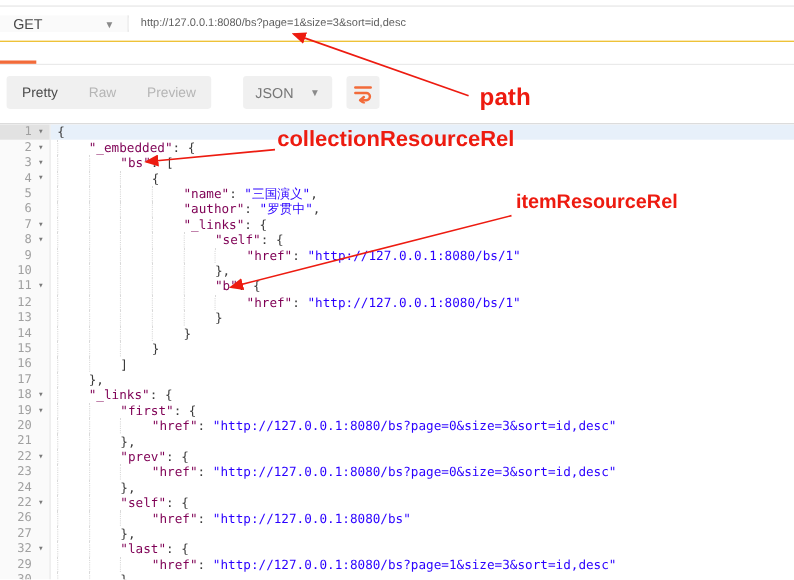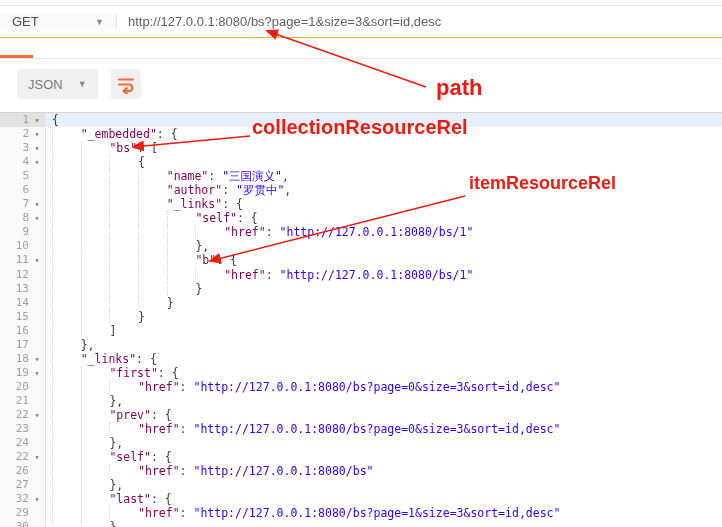--- a/index.html
+++ b/index.html
@@ -8,32 +8,32 @@
 
   
   .request-bar{position:absolute;top:5px;left:0;right:0;height:31px;
     border-top:1px solid #e3e3e3;border-bottom:1px solid #eab308;display:flex;align-items:center;}
   .method-select{width:117px;background:#fafafa;border-right:1px solid #e3e3e3;
     display:flex;align-items:center;justify-content:space-between;
     padding:0 12px;box-sizing:border-box;cursor:pointer;}
   .method-label{font-size:13px;color:#4a4a4a;}
   .caret{font-size:9px;color:#8a8a8a;}
   .url-input{flex:1;display:flex;align-items:center;padding-left:11px;
-    font-size:13px;color:#5f5f5f;background:#fff;white-space:nowrap;overflow:hidden;}
+    font-size:10px;color:#5f5f5f;background:#fff;white-space:nowrap;overflow:hidden;}
 
   
   .tabline{position:absolute;top:58px;left:0;right:0;height:1px;background:#e8e8e8;}
   .tabind{position:absolute;top:55px;left:0;width:33px;height:3px;background:#f26b3a;}
 
   
   .toolbar{position:absolute;top:69px;left:6px;display:flex;align-items:center;}
   .seg-group{display:flex;background:#f0f0f0;border-radius:3px;height:30px;align-items:center;}
   .seg-tab{padding:0 14px;font-size:12.5px;color:#b5b5b5;cursor:pointer;line-height:30px;}
   .seg-tab.active{color:#4a4a4a;}
-  .format-select{margin-left:11px;background:#f0f0f0;border-radius:3px;height:30px;
+  .format-select{margin-left:29px;background:#f0f0f0;border-radius:3px;height:30px;
     display:flex;align-items:center;padding:0 11px;cursor:pointer;}
   .format-value{font-size:13px;color:#777;margin-right:15px;}
   .wrap-btn{margin-left:13px;width:30px;height:30px;background:#f0f0f0;border-radius:3px;
     display:flex;align-items:center;justify-content:center;cursor:pointer;}
 
   
   .editor{position:absolute;top:112px;left:0;right:0;bottom:0;
     border-top:1px solid #d4d4d4;display:flex;overflow:hidden;
     font-family:"DejaVu Sans Mono","Liberation Mono",monospace;}
   .gutter{width:45px;background:#fafafa;border-right:1px solid #e7e7e7;flex:none;}
@@ -64,20 +64,25 @@
       <span class="method-label">GET</span>
       <span class="caret">▼</span>
     </div>
     <div class="url-input">http://127.0.0.1:8080/bs?page=1&amp;size=3&amp;sort=id,desc</div>
   </div>
 
   <div class="tabline"></div>
   <div class="tabind"></div>
 
   <div class="toolbar">
+    <div class="seg-group">
+        <span class="seg-tab active">Pretty</span>
+        <span class="seg-tab">Raw</span>
+        <span class="seg-tab">Preview</span>
+      </div>
     <div class="format-select">
       <span class="format-value">JSON</span>
       <span class="caret">▼</span>
     </div>
     <div class="wrap-btn">
       <span style="display:flex;">
         <svg width="20" height="20" viewBox="0 0 20 20" fill="none" stroke="#f26b3a" stroke-width="2.2" stroke-linecap="round" stroke-linejoin="round">
           <path d="M3 5.5 H17"></path>
           <path d="M3 10.5 H13 a3.3 3.3 0 0 1 0 6.6 H8"></path>
           <path d="M10.8 14.2 L7.4 17.1 L10.8 19.6"></path>

